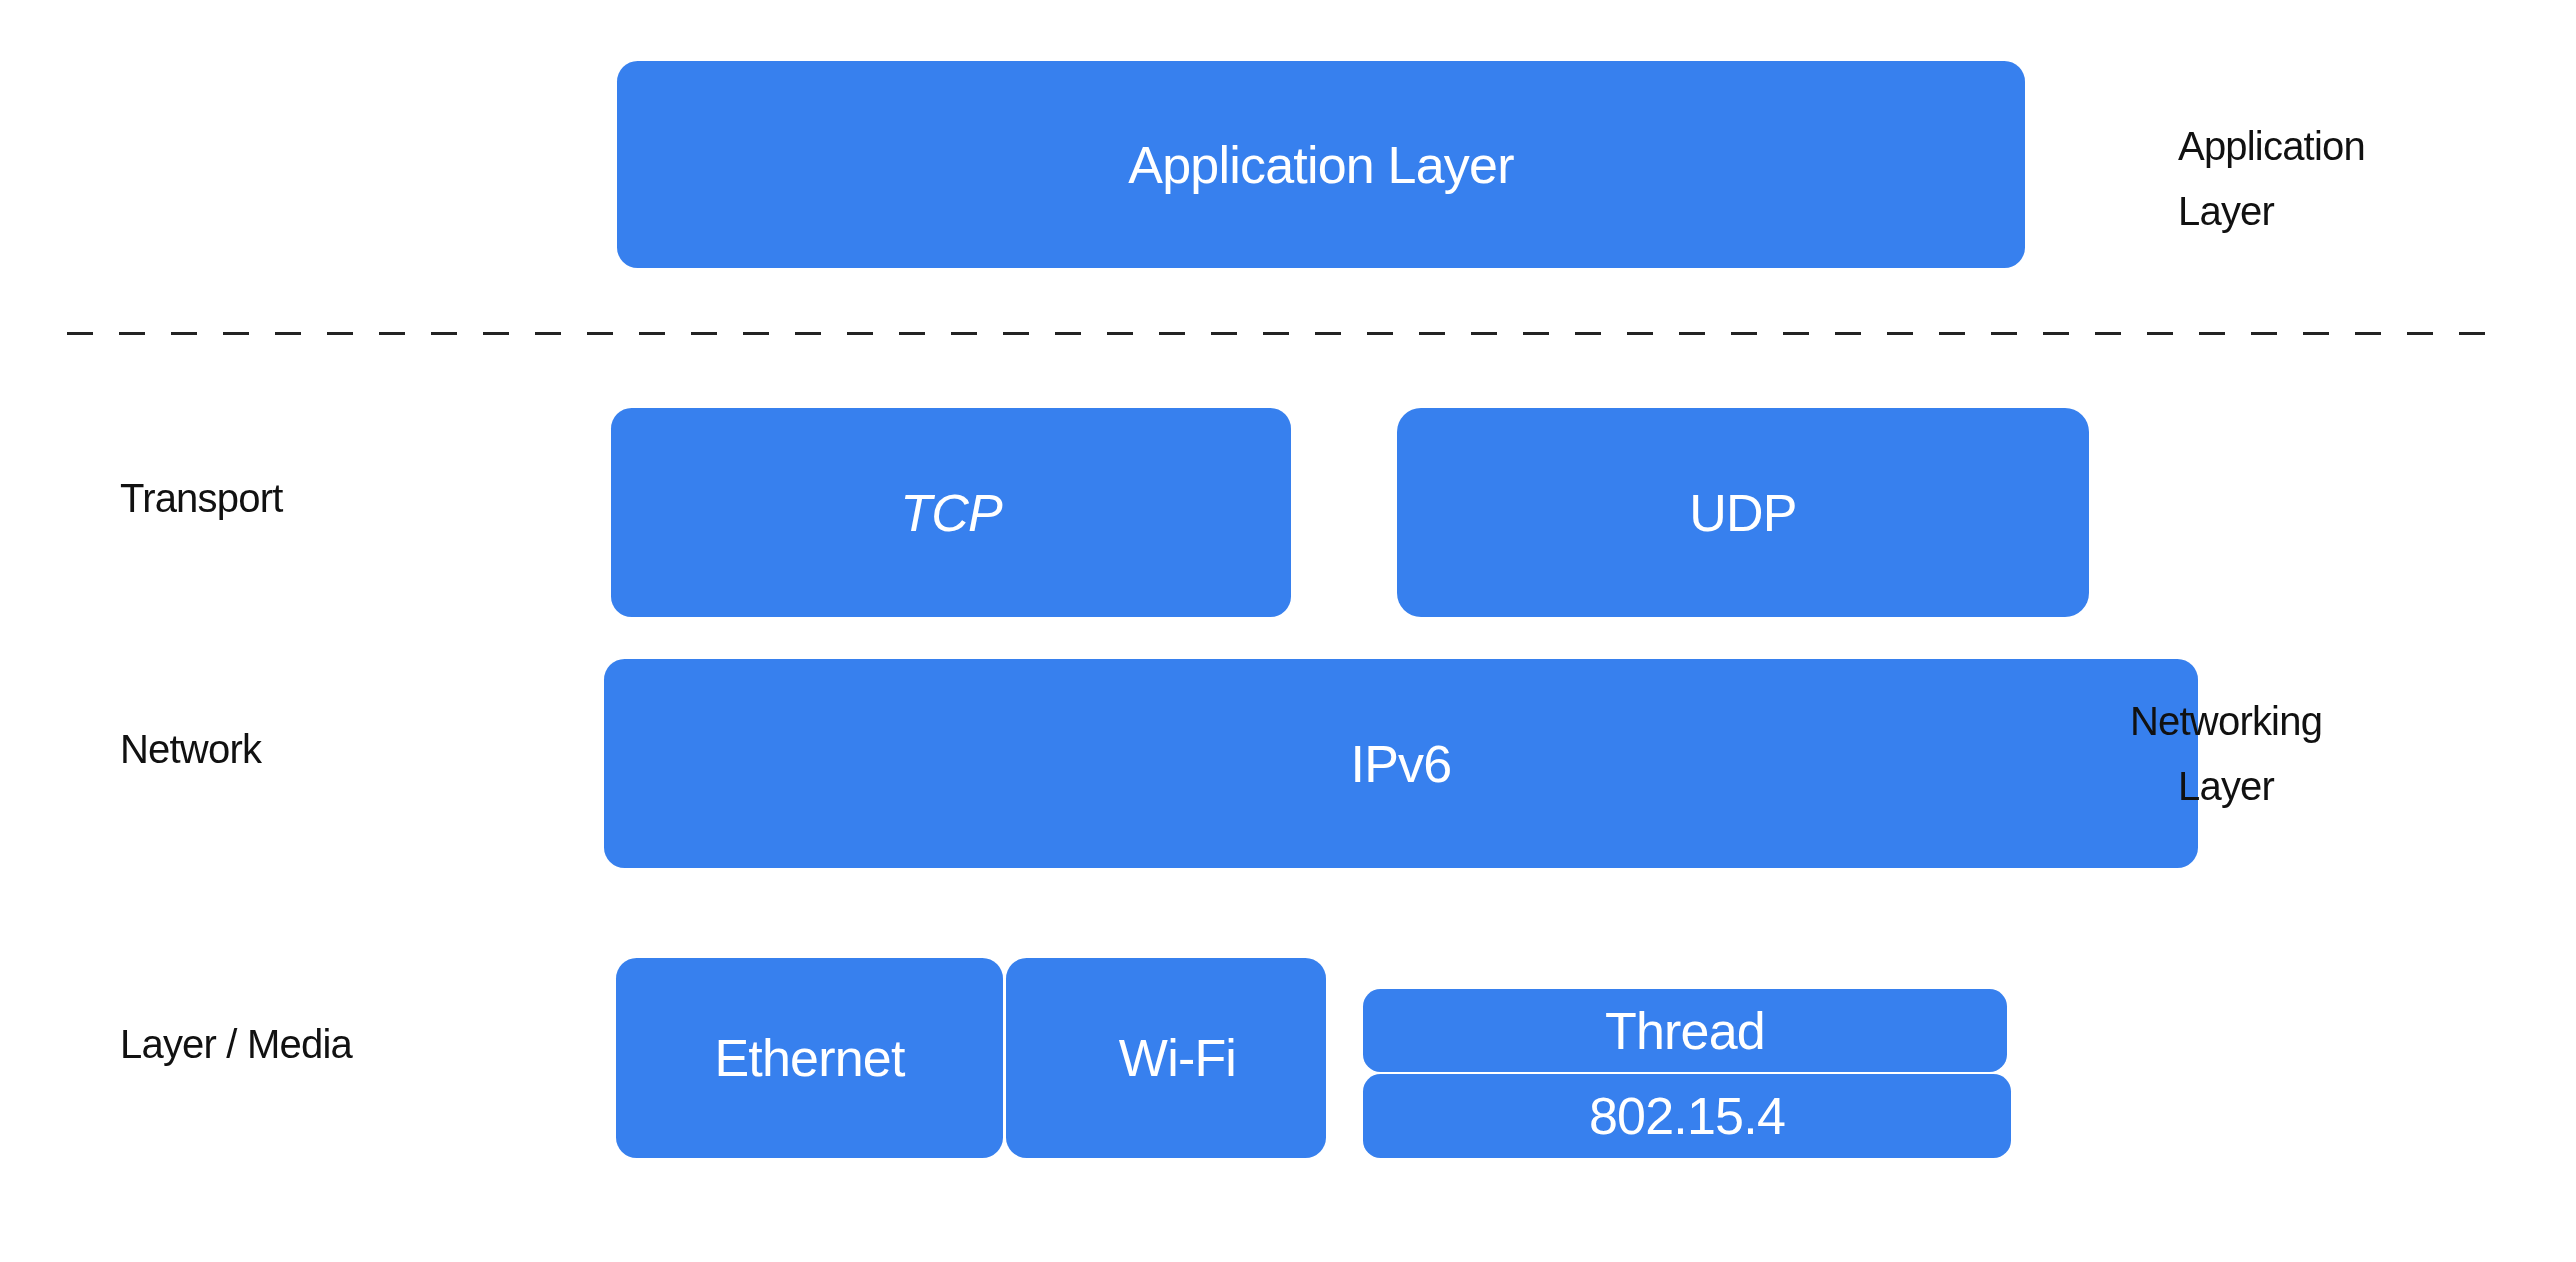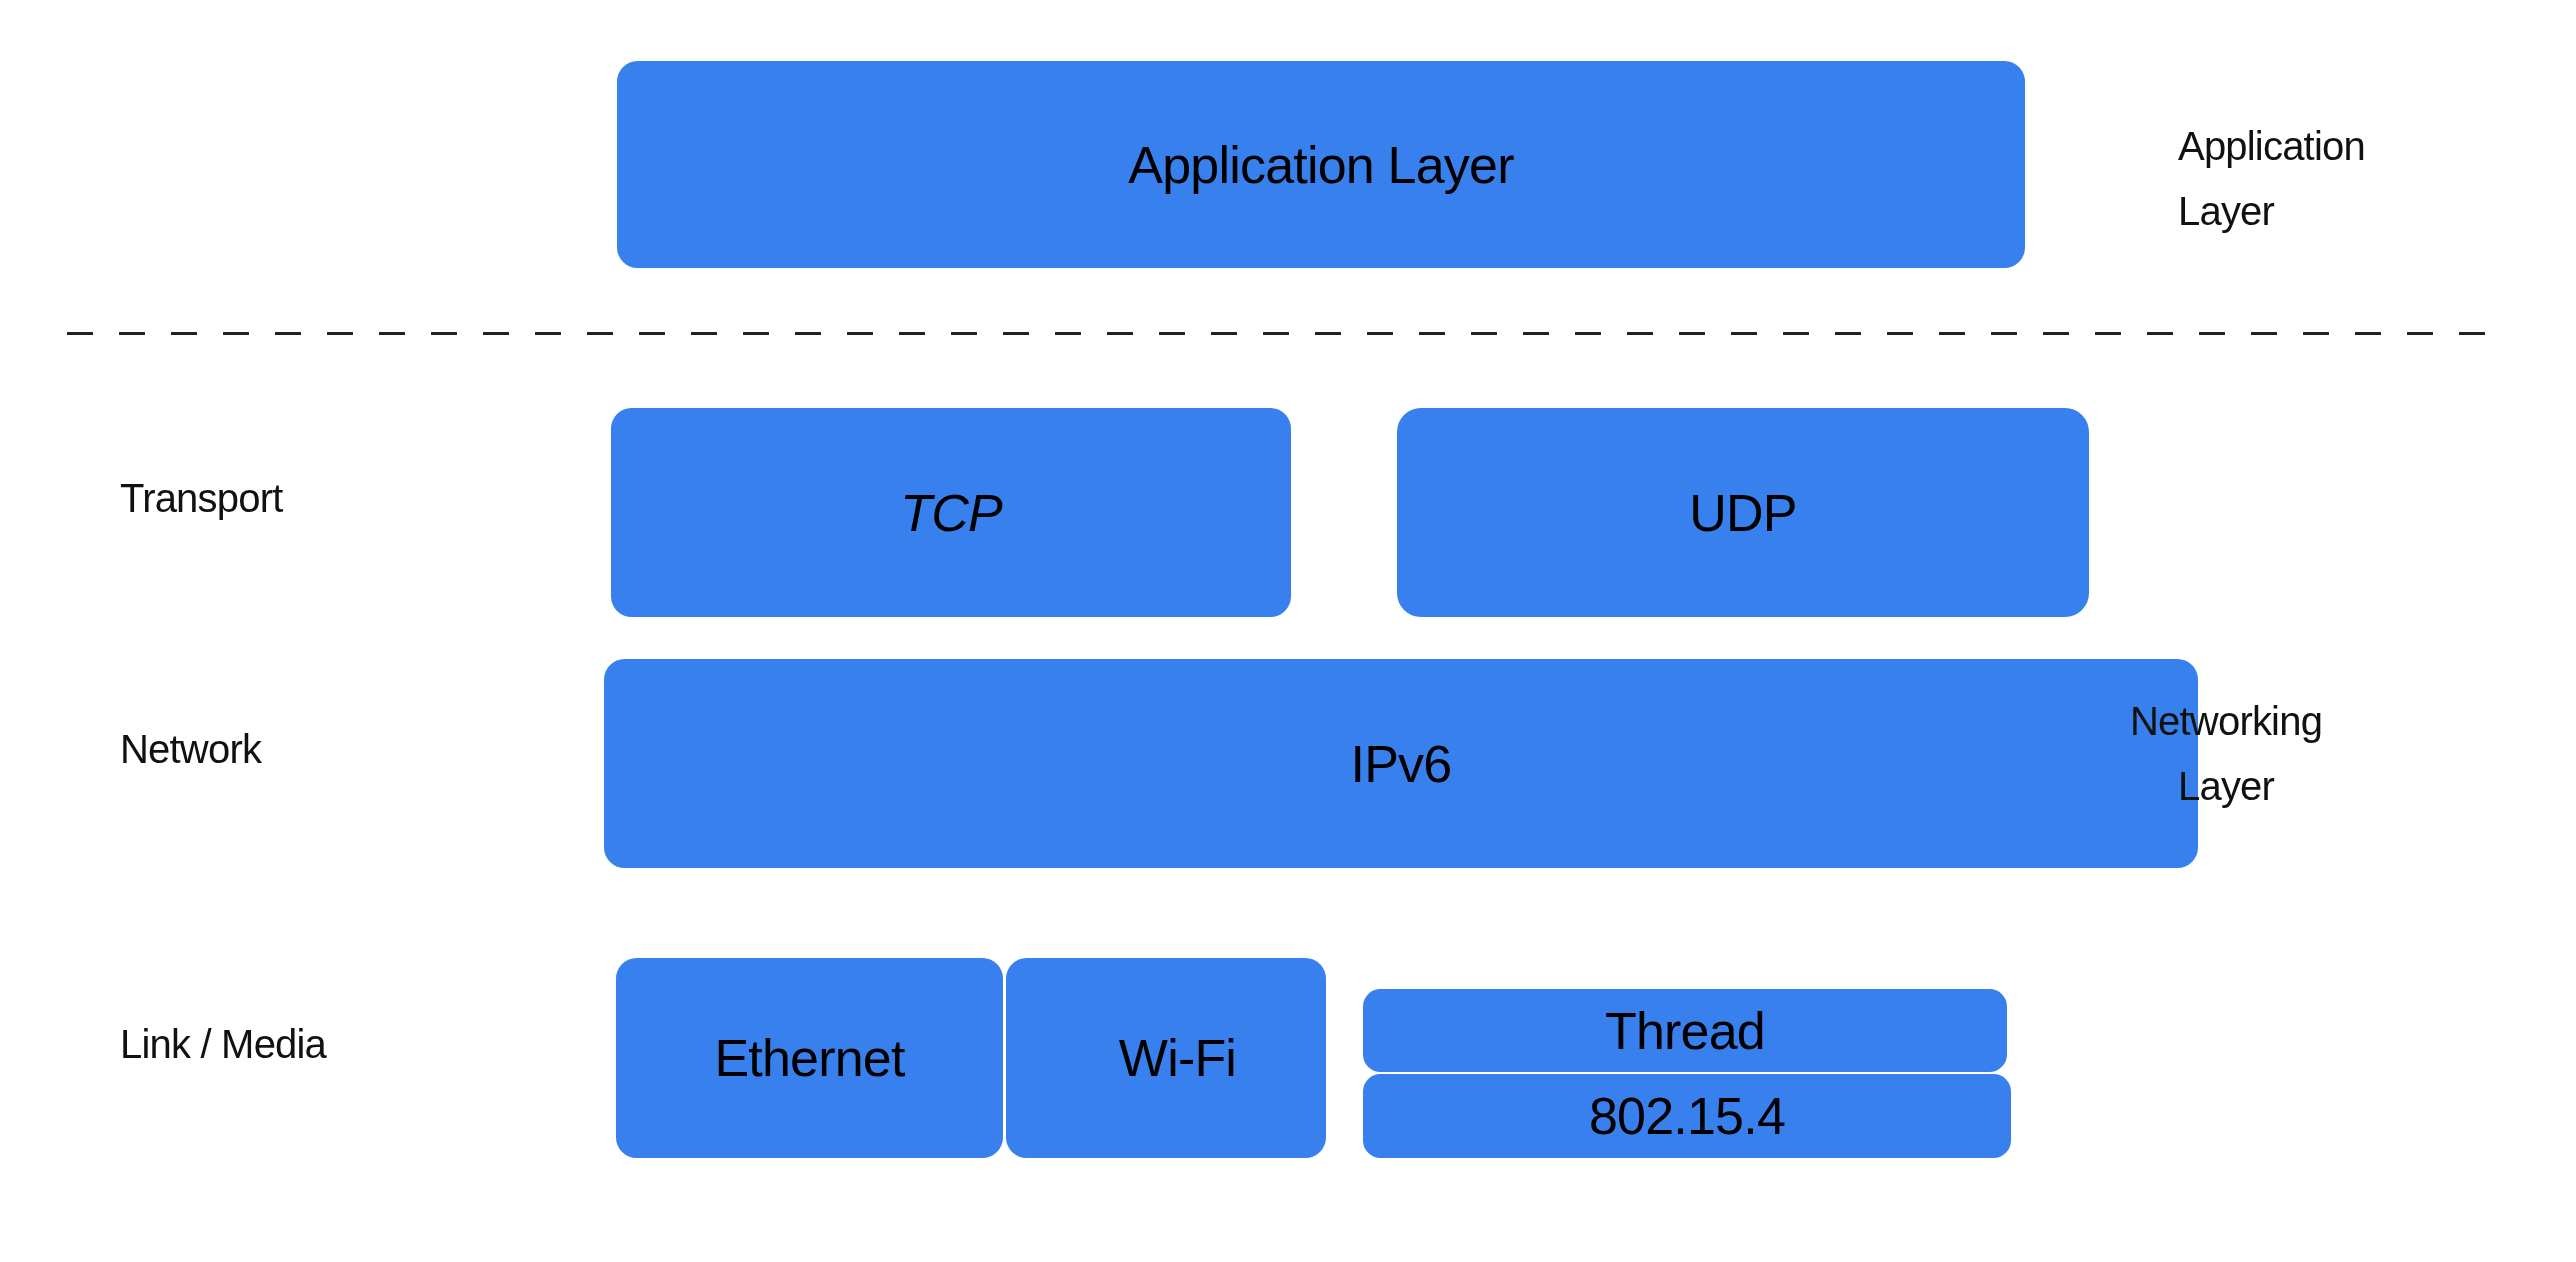--- a/index.html
+++ b/index.html
@@ -17,21 +17,21 @@
     background: #ffffff;
     overflow: hidden;
   }
   .node {
     position: absolute;
     background: #3780EE;
     border-radius: 20.6px;
     display: flex;
     align-items: center;
     justify-content: center;
-    color: #000000;
+    color: #ffffff;
     font-size: 52px;
     letter-spacing: -0.8px;
     white-space: nowrap;
   }
   .node.small { border-radius: 17.5px; }
   .side-label {
     position: absolute;
     color: #111111;
     font-size: 40px;
     line-height: 65px;
@@ -87,20 +87,20 @@
   <div class="node" id="udp-box">UDP</div>
 
   <div class="side-label" id="label-network">Network</div>
   <div class="node" id="ipv6-box">IPv6</div>
 
   <div class="side-label" id="label-net-side">
     <div>Networking</div>
     <div>Layer</div>
   </div>
 
-  <div class="side-label" id="label-link">Link / Media</div>
+  <div class="side-label" id="label-link">Layer / Media</div>
   <div class="node" id="ethernet-box">Ethernet</div>
   <div class="node" id="wifi-box">Wi-Fi</div>
   <div class="node small" id="thread-box">Thread</div>
   <div class="node small" id="ieee-box">802.15.4</div>
 
 </div>
 
 
 </body></html>

